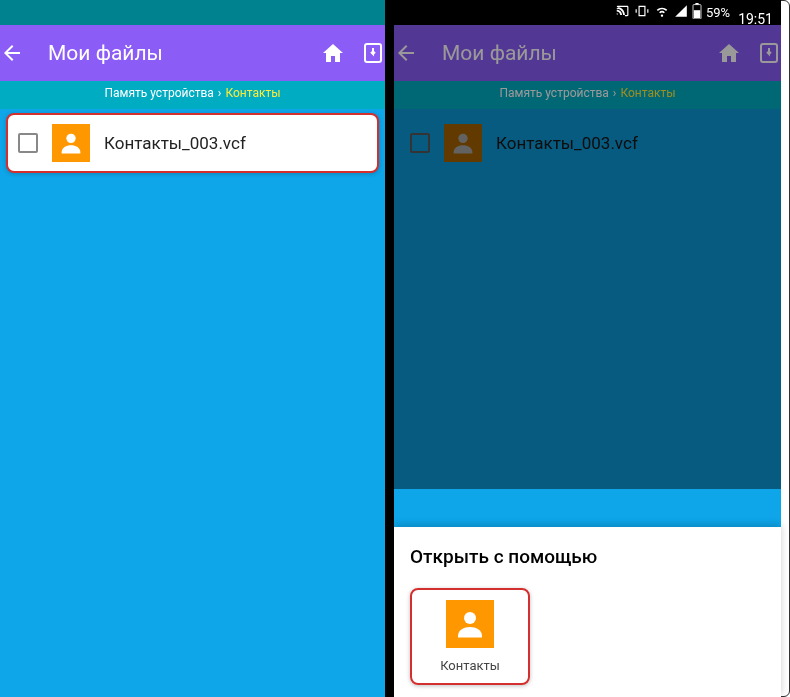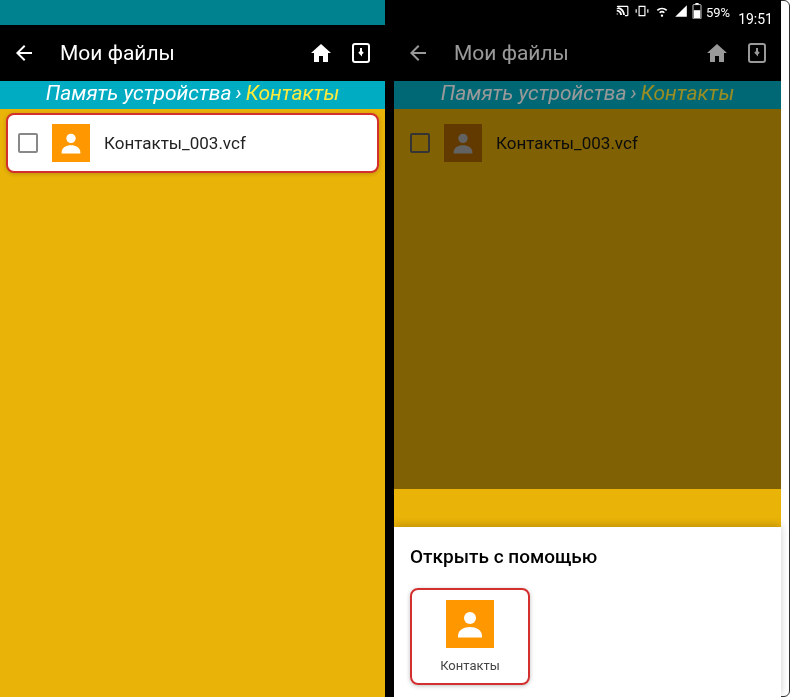--- a/index.html
+++ b/index.html
@@ -47,25 +47,25 @@
       font-size: 13px;
       gap: 4px;
     }
     .status-icons { display: flex; gap: 4px; align-items: center; }
     .status-icon { display: inline-block; }
     .status-time { font-size: 14px; margin-left: 4px; margin-top: 12px; }
 
     
     .app-bar {
       height: 56px;
-      background: #000000;
+      background: #8b5cf6;
       color: #fff;
       display: flex;
       align-items: center;
-      padding: 0 12px;
+      padding: 0 0;
     }
     .back-arrow {
       width: 24px; height: 24px;
       cursor: pointer;
     }
     .app-title {
       flex: 1;
       margin-left: 24px;
       font-size: 21px;
       font-weight: 400;
@@ -74,31 +74,30 @@
     .appbar-icon { width: 24px; height: 24px; cursor: pointer; }
 
     
     .breadcrumb {
       height: 28px;
       background: #00acc1;
       color: #fff;
       display: flex;
       align-items: center;
       justify-content: center;
-      font-size: 21px;
+      font-size: 12px;
       padding-bottom: 4px;
-      font-style: italic;
     }
     .breadcrumb .chev { margin: 0 4px; }
     .breadcrumb-current { color: #ffeb3b; }
 
     
     .file-list {
       flex: 1;
-      background: #eab308;
+      background: #0ea5e9;
       position: relative;
     }
     .file-item {
       display: flex;
       align-items: center;
       height: 60px;
       padding: 0 10px;
       gap: 14px;
       margin: 4px 6px 0 6px;
       cursor: pointer;

